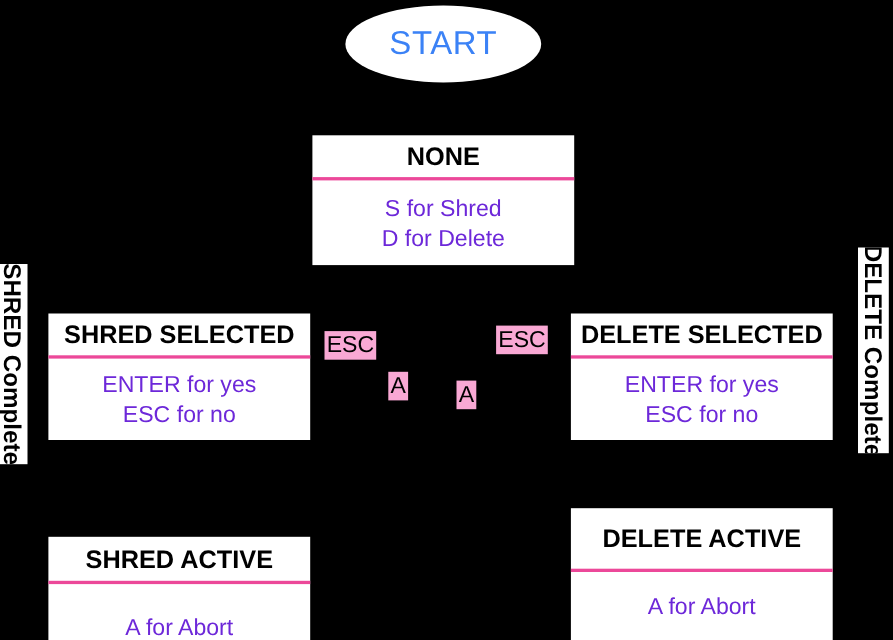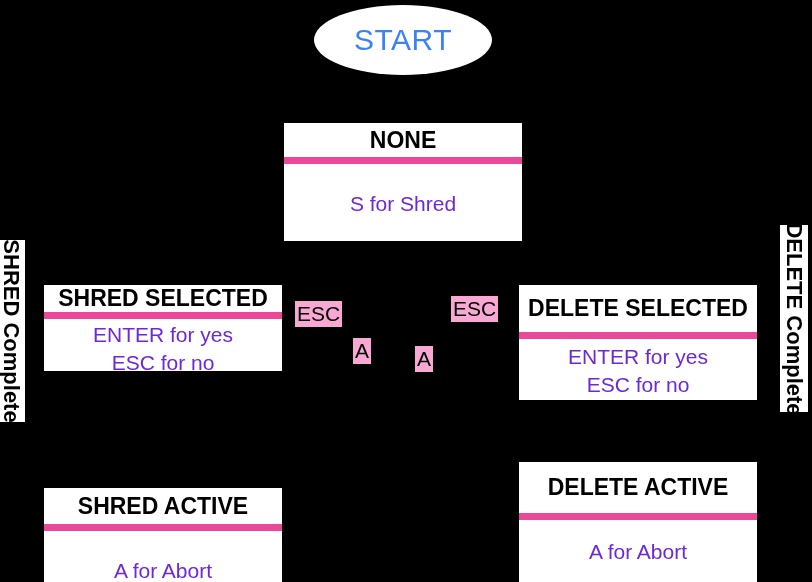--- a/index.html
+++ b/index.html
@@ -47,21 +47,21 @@
     flex-direction: column;
   }
   .state-title {
     font-size: 23px;
     font-weight: bold;
     text-align: center;
     color: #000000;
     display: flex;
     align-items: center;
     justify-content: center;
-    border-bottom: 7px solid #ec4899;
+    border-bottom: 3px solid #ec4899;
     box-sizing: border-box;
     white-space: nowrap;
   }
   .state-body {
     flex: 1;
     display: flex;
     flex-direction: column;
     align-items: center;
     justify-content: center;
     padding-top: 2px;
@@ -71,25 +71,25 @@
     line-height: 1.32;
     text-align: center;
     color: #6d28d9;
     white-space: nowrap;
   }
 
   
   #box-none        { left: 284px; top: 123px;  width: 238px; height: 118px; }
   #box-none .state-title { height: 41px; }
 
-  #box-shred-sel   { left: 44px;  top: 285px;  width: 238px; height: 86px; }
+  #box-shred-sel   { left: 44px;  top: 285px;  width: 238px; height: 115px; }
   #box-shred-sel .state-title { height: 41px; }
 
   #box-delete-sel  { left: 519px; top: 285px;  width: 238px; height: 115px; }
-  #box-delete-sel .state-title { height: 54px; }
+  #box-delete-sel .state-title { height: 41px; }
 
   #box-shred-act   { left: 44px;  top: 488px;  width: 238px; height: 120px; }
   #box-shred-act .state-title { height: 43px; }
 
   #box-delete-act  { left: 519px; top: 462px;  width: 238px; height: 120px; }
   #box-delete-act .state-title { height: 58px; }
 
   
   .vlabel {
     position: absolute;
@@ -132,20 +132,21 @@
 <div id="canvas">
 
   <div class="start-node">
     <div class="start-label">START</div>
   </div>
 
   <div class="state-box" id="box-none">
     <div class="state-title">NONE</div>
     <div class="state-body">
       <div class="state-line">S for Shred</div>
+      <div class="state-line">D for Delete</div>
     </div>
   </div>
 
   <div class="state-box" id="box-shred-sel">
     <div class="state-title">SHRED SELECTED</div>
     <div class="state-body">
       <div class="state-line">ENTER for yes</div>
       <div class="state-line">ESC for no</div>
     </div>
   </div>

